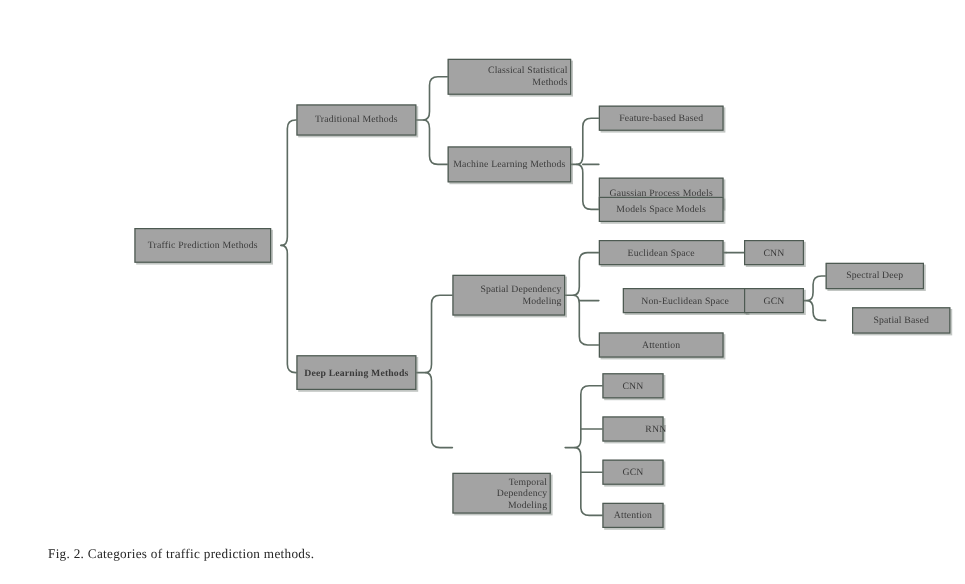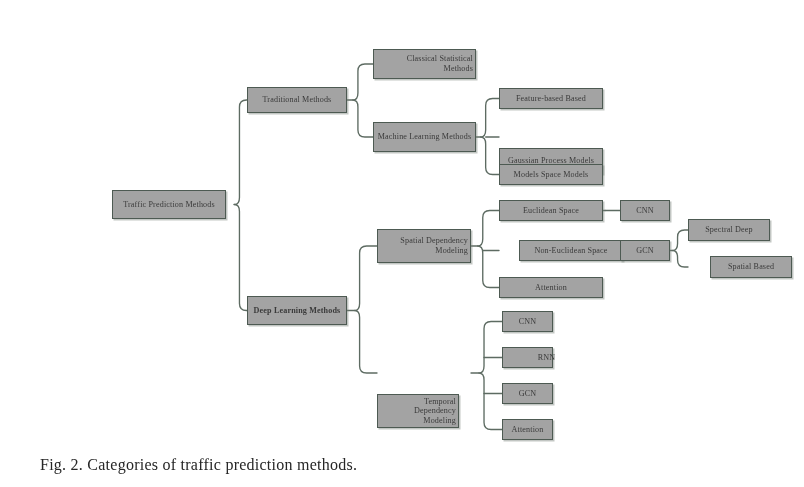--- a/index.html
+++ b/index.html
@@ -25,21 +25,21 @@
     font-size:8.1px;
     letter-spacing:.15px;
     color:#3a3a3a;
     padding:1px 2px;
     filter:blur(0.22px);
   }
   .node.two-line{font-size:8.1px;}
   .caption{
     position:absolute;
     left:40px;top:456px;
-    font-size:16px;
+    font-size:11px;
     color:#262626;
     letter-spacing:.25px;
     filter:blur(0.15px);
   }
 </style>
 </head>
 <body>
 
 <div id="canvas">
   <svg id="wires" viewBox="0 0 804 487">

